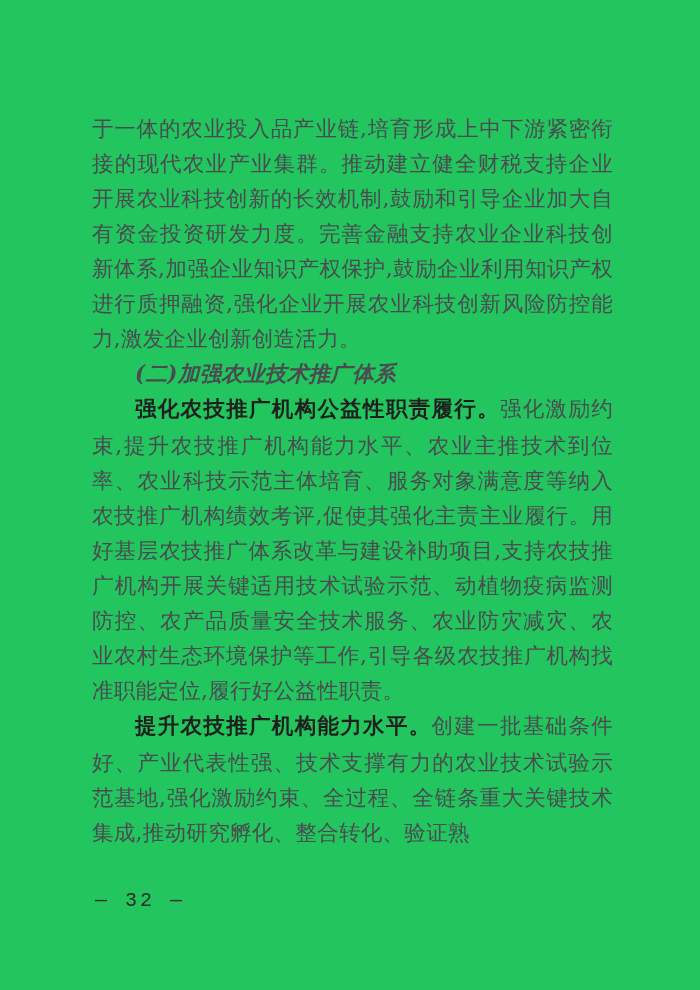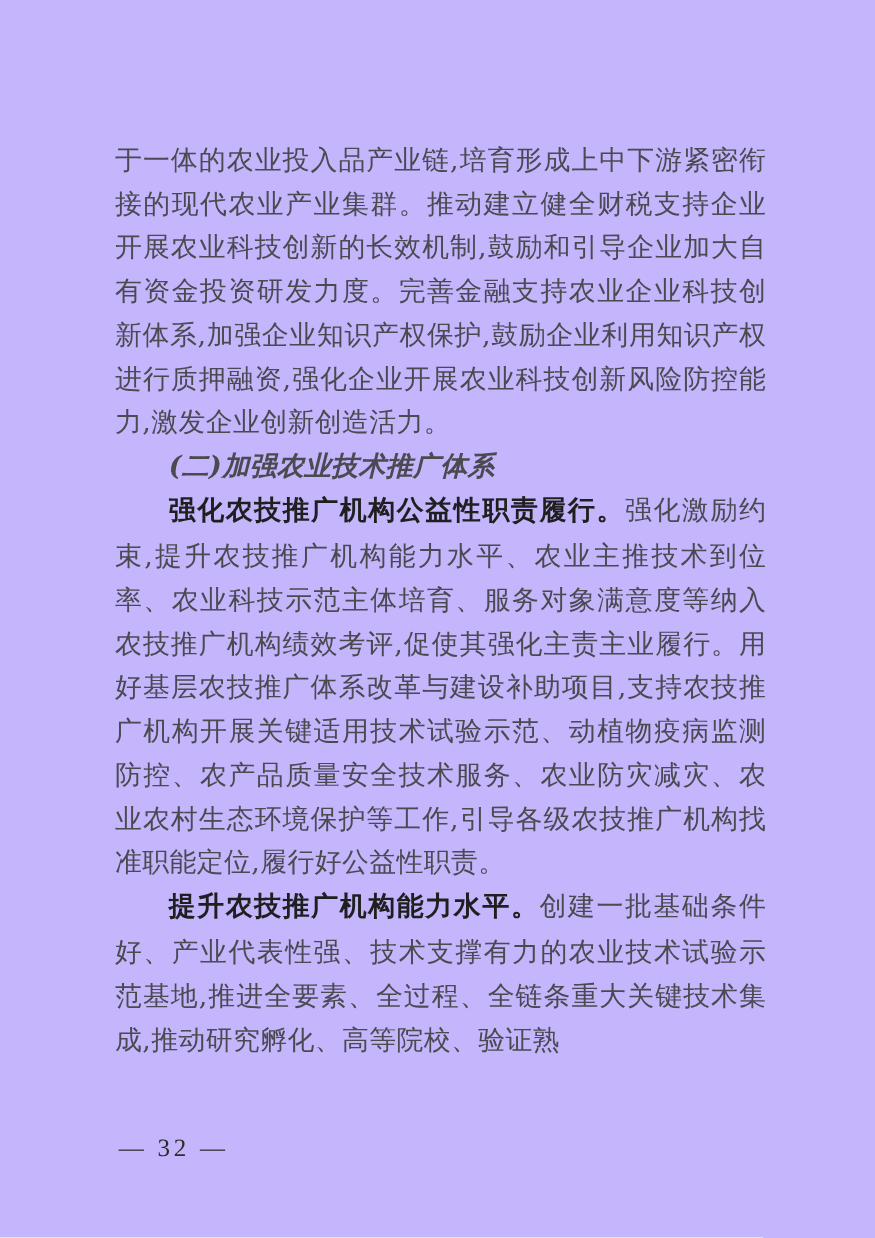--- a/index.html
+++ b/index.html
@@ -4,21 +4,21 @@
 <style>
   html, body {
     margin: 0;
     padding: 0;
     background: #ffffff;
   }
   .page {
     position: relative;
     width: 700px;
     height: 990px;
-    background: #c4b5fd;
+    background: #22c55e;
     overflow: hidden;
     font-family: "DejaVu Serif", "Liberation Serif", serif;
   }
   .content {
     position: absolute;
     left: 92px;
     top: 111px;
     width: 521px;
   }
   .content p, .content .heading {
@@ -45,35 +45,34 @@
     font-family: Liberation Mono, monospace;
   }
   .page-number {
     position: absolute;
     left: 95px;
     top: 889px;
     font-size: 20px;
     line-height: 24px;
     color: #2c2c2c;
     letter-spacing: 3px;
-    font-family: Liberation Serif, serif;
-    margin-top: 18px;
+    font-family: Liberation Mono, monospace;
   }
 </style>
 </head>
 <body>
 
 <div class="page">
   <div class="content">
 
     <p>于一体的农业投入品产业链,培育形成上中下游紧密衔接的现代农业产业集群。推动建立健全财税支持企业开展农业科技创新的长效机制,鼓励和引导企业加大自有资金投资研发力度。完善金融支持农业企业科技创新体系,加强企业知识产权保护,鼓励企业利用知识产权进行质押融资,强化企业开展农业科技创新风险防控能力,激发企业创新创造活力。</p>
 
     <div class="heading ind">(二)加强农业技术推广体系</div>
 
 
     <p class="ind"><span class="lead">强化农技推广机构公益性职责履行。</span><span>强化激励约束,提升农技推广机构能力水平、农业主推技术到位率、农业科技示范主体培育、服务对象满意度等纳入农技推广机构绩效考评,促使其强化主责主业履行。用好基层农技推广体系改革与建设补助项目,支持农技推广机构开展关键适用技术试验示范、动植物疫病监测防控、农产品质量安全技术服务、农业防灾减灾、农业农村生态环境保护等工作,引导各级农技推广机构找准职能定位,履行好公益性职责。</span></p>
 
-    <p class="ind"><span class="lead">提升农技推广机构能力水平。</span><span>创建一批基础条件好、产业代表性强、技术支撑有力的农业技术试验示范基地,推进全要素、全过程、全链条重大关键技术集成,推动研究孵化、高等院校、验证熟</span></p>
+    <p class="ind"><span class="lead">提升农技推广机构能力水平。</span><span>创建一批基础条件好、产业代表性强、技术支撑有力的农业技术试验示范基地,强化激励约束、全过程、全链条重大关键技术集成,推动研究孵化、整合转化、验证熟</span></p>
 
   </div>
 
   <div class="page-number">— 32 —</div>
 </div>
 
 </body></html>

